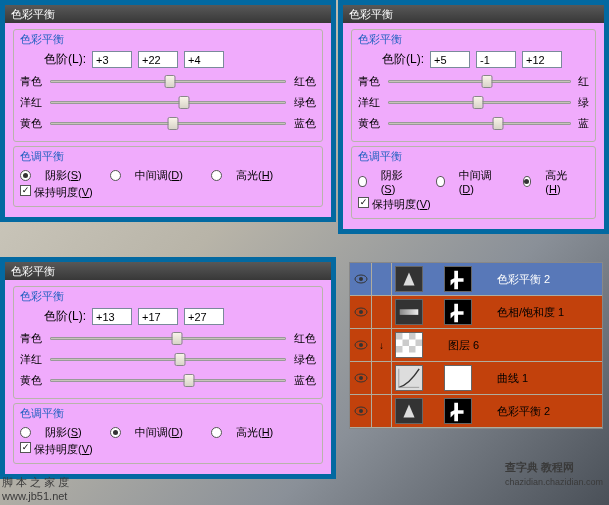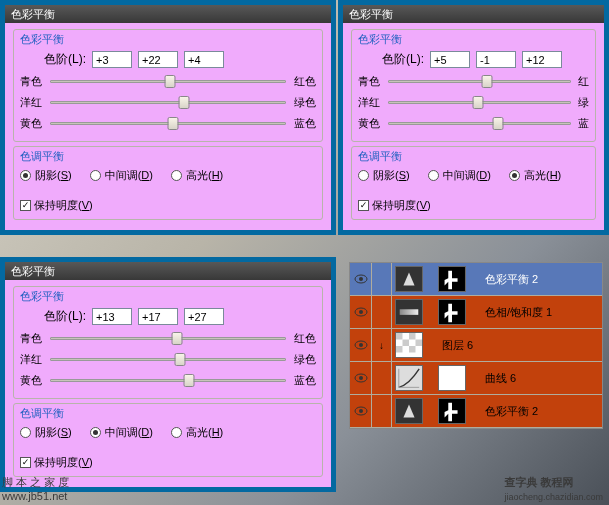--- a/index.html
+++ b/index.html
@@ -11,43 +11,43 @@
 .grp{border:1px solid #b8b4aa;border-radius:3px;padding:4px 6px 6px;margin-bottom:4px;position:relative}
 .grp-title{color:#2060c0;font-size:11px;position:relative;top:-2px}
 .levels-row{display:flex;align-items:center;gap:6px;margin:2px 0 4px 24px}
 .lbl{font-size:12px;color:#000}
 .num{width:40px;height:17px;border:1px solid #7a8a9a;background:#fff;padding:0 3px;font-size:11px}
 .slider-row{display:flex;align-items:center;gap:4px;margin:3px 0;height:18px}
 .color-lbl{width:26px;font-size:11px}
 .color-lbl-r{width:26px;font-size:11px;text-align:right}
 .track{flex:1;height:3px;background:#c8c4ba;border:1px solid #999;position:relative;border-radius:1px}
 .thumb{position:absolute;top:-6px;width:11px;height:13px;background:linear-gradient(#f8f4e8,#d8d4c8);border:1px solid #888;border-radius:2px;transform:translateX(-50%)}
-.tone-row{display:flex;align-items:center;gap:2px;margin:2px 0}
+.tone-row{display:flex;align-items:center;gap:12px;margin:2px 0}
 .radio{width:11px;height:11px;border:1px solid #555;border-radius:50%;background:#fff;display:inline-flex;align-items:center;justify-content:center;margin-right:2px}
 .radio.checked::after{content:"";width:5px;height:5px;background:#333;border-radius:50%}
 .check{width:11px;height:11px;border:1px solid #555;background:#fff;display:inline-flex;align-items:center;justify-content:center;margin-right:3px}
 .check.checked::after{content:"✓";font-size:9px;color:#000;line-height:1}
 .radio-lbl{margin-right:16px;font-size:11px}
 .u{text-decoration:underline}
-.preserve{display:flex;align-items:center;margin-top:15px}
+.preserve{display:flex;margin-top:2px}
 
 .layers{position:absolute;right:6px;top:262px;width:254px;background:#d4d0c4;border:1px solid #888}
 .layer-row{display:flex;align-items:center;height:33px;border-bottom:1px solid #b0ac9e;background:#c2410c}
 .layer-row.active{background:#5878b8}
 .layer-row.active .layer-name{color:#fff}
 .eye{width:22px;display:flex;align-items:center;justify-content:center;border-right:1px solid #b0ac9e;height:100%}
 .eye svg{width:14px;height:10px}
 .link-cell{width:20px;display:flex;align-items:center;justify-content:center;border-right:1px solid #b0ac9e;height:100%}
-.thumb-cell{padding:2px 3px;display:flex;align-items:center;gap:15px}
+.thumb-cell{padding:2px 3px;display:flex;align-items:center;gap:21px}
 .layer-thumb{width:28px;height:26px;border:1px solid #666;background:#888}
 .mask-thumb{width:28px;height:26px;border:1px solid #666;background:#fff}
 .layer-name{font-size:11px;margin-left:4px}
 
 .wm1{position:absolute;left:2px;bottom:3px;font-size:10px;color:#3a3a3a}
-.wm2{position:absolute;right:6px;bottom:3px;font-size:11px;color:#3a3a3a;font-weight:bold}
+.wm2{position:absolute;right:6px;bottom:18px;font-size:11px;color:#3a3a3a;font-weight:bold}
 </style>
 </head>
 <body>
 <div class="bg"></div>
 
 <div id="panels-container">
   <div class="panel" style="left:0px;top:0px;width:336px">
     <div class="titlebar">色彩平衡</div>
     <div class="body">
       <div class="grp">
@@ -291,21 +291,21 @@
     <div class="thumb-cell">
       <div class="layer-thumb"><svg viewBox="0 0 28 26">
               <rect width="28" height="26" fill="#ddd"></rect>
               <path d="M3 23 Q14 20 25 3" stroke="#333" fill="none" stroke-width="1.5"></path>
               <line x1="3" y1="3" x2="3" y2="23" stroke="#999"></line>
               <line x1="3" y1="23" x2="25" y2="23" stroke="#999"></line>
             </svg></div>
       <div class="mask-thumb"><svg viewBox="0 0 28 26">
               <rect width="28" height="26" fill="#fff"></rect>
             </svg></div>
-      <span class="layer-name">曲线 6</span>
+      <span class="layer-name">曲线 1</span>
     </div>
   </div>
   <div class="layer-row ">
     <div class="eye">
           <svg viewBox="0 0 14 10">
             <ellipse cx="7" cy="5" rx="6" ry="4" fill="none" stroke="#333" stroke-width="1"></ellipse>
             <circle cx="7" cy="5" r="2" fill="#333"></circle>
           </svg>
         </div>
     <div class="link-cell"></div>
@@ -321,14 +321,14 @@
       <span class="layer-name">色彩平衡 2</span>
     </div>
   </div>
     </div>
 </div>
 
 <div class="wm1">
   <span>脚 本 之 家 度</span><br><span>www.jb51.net</span>
 </div>
 <div class="wm2">
-  <span>查字典 教程网</span><br><span style="font-weight:normal;font-size:9px">jiaocheng.chazidian.com</span>
+  <span>查字典 教程网</span><br><span style="font-weight:normal;font-size:9px">chazidian.chazidian.com</span>
 </div>
 
 </body></html>

